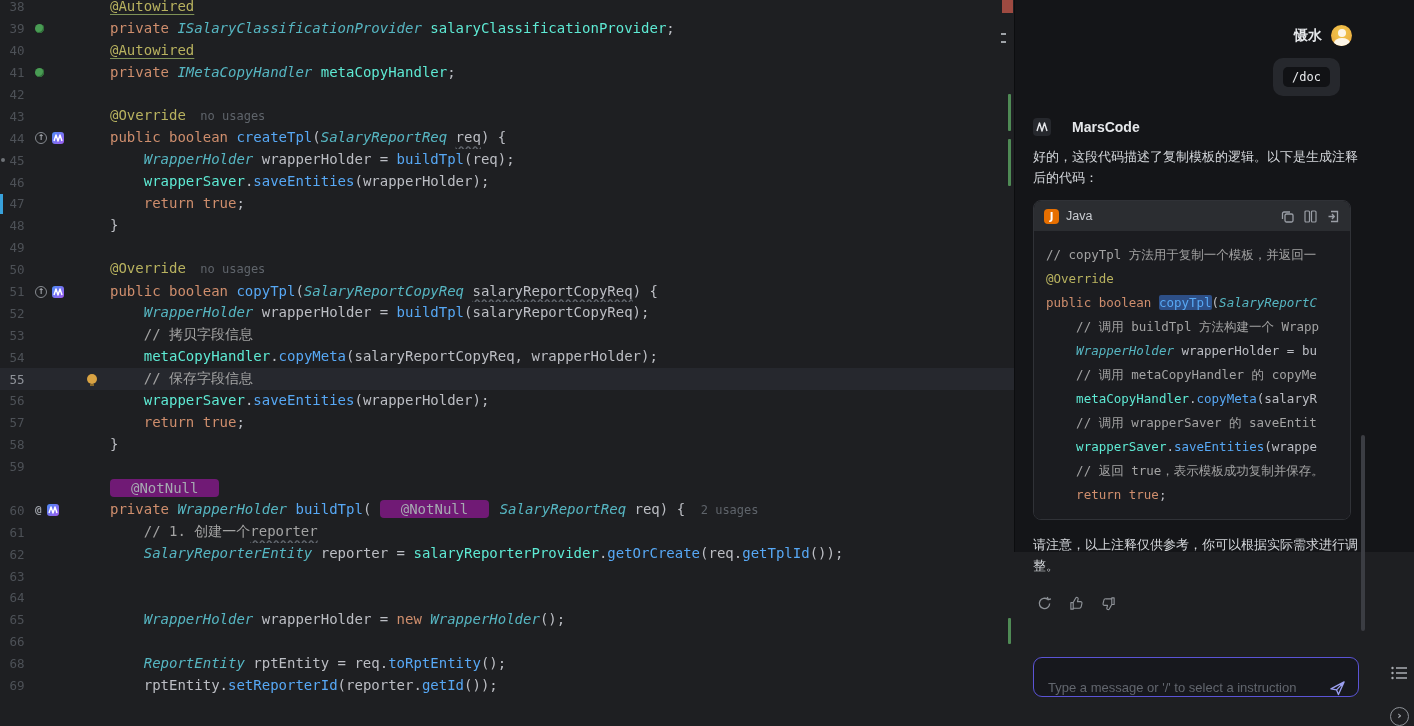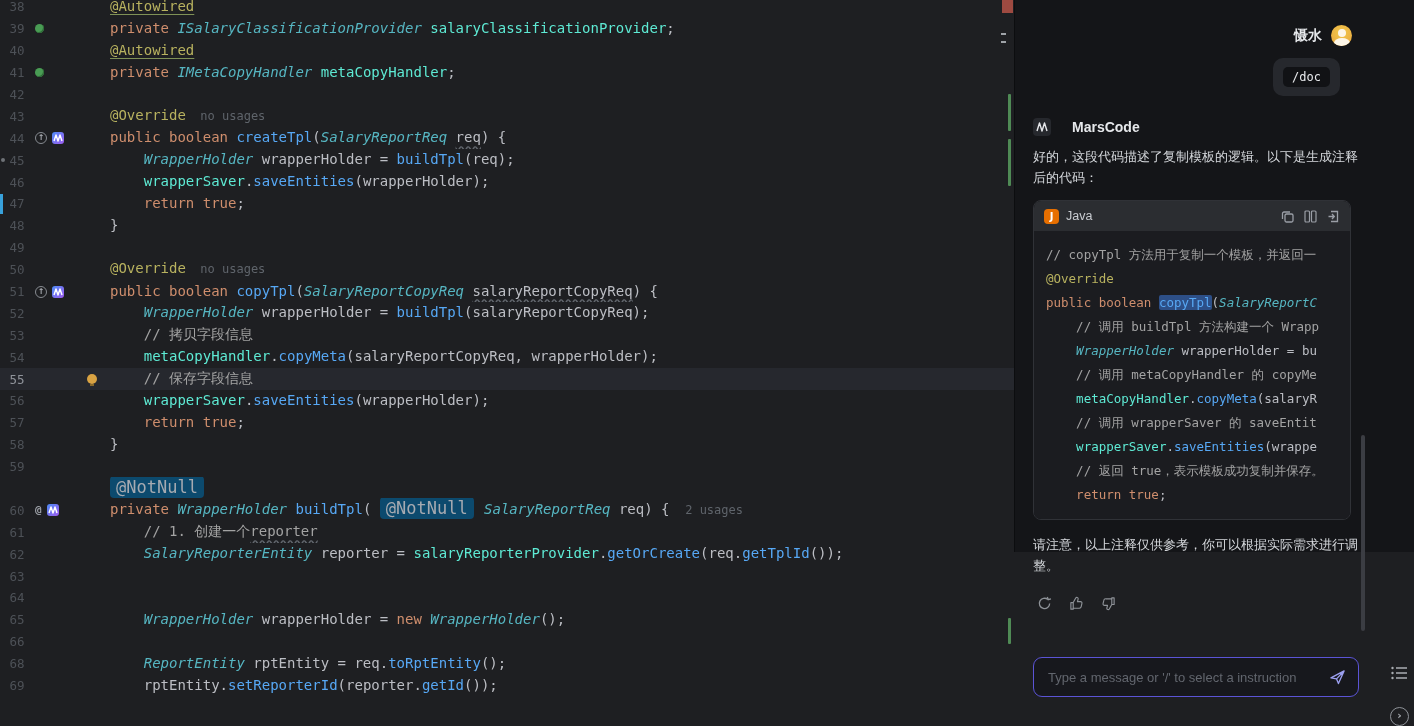--- a/index.html
+++ b/index.html
@@ -33,21 +33,21 @@
 
   .tk.ann    { color:#B8B25F; }
   .tk.ul     { text-decoration:underline; text-decoration-color:#7F9156; text-underline-offset:3px; }
   .tk.kw     { color:#CF8E6D; }
   .tk.type   { color:#56B6C2;font-style:italic; }
   .tk.method { color:#57A8F5; }
   .tk.field  { color:#5eead4; }
   .tk.p      { color:#BCBEC4; }
   .tk.cm     { color:#a3a3a3; }
   .tk.usage  { color:#5F646B; font-size:12px; }
-  .tk.chip   { background:#0c4a6e; color:#A6AAB1; border-radius:4px; padding:1px 6px; font-size:17px; margin-right:2px; }
+  .tk.chip   { background:#701a75; color:#A6AAB1; border-radius:4px; padding:1px 21px; font-size:14px; margin-right:2px; }
   .tk.wavy   { text-decoration:underline wavy #62676E; text-underline-offset:3px; }
   .tk.sel    { background:#2D4F87; border-radius:2px; }
 
   
   .stripe { position:absolute; top:0; right:0; width:14px; height:100%; }
   .stripe .red  { position:absolute; top:0; right:1px; width:11px; height:13px; background:#9E4A41; }
   .stripe .dash { position:absolute; right:8px; width:5px; height:2px; background:#9FA3A8; }
   .stripe .g    { position:absolute; right:3px; width:3px; background:#4F8A55; border-radius:1px; }
 
   
@@ -71,21 +71,21 @@
   .code-lang { color:#C9CCD1; font-size:12.5px; }
   .head-icons { margin-left:auto; display:flex; gap:10px; align-items:center; }
   .head-icons .hicon { display:flex; }
   .code-body { background:#1B1C20; padding:12px; font:12.5px/24px "DejaVu Sans Mono",monospace; white-space:pre; overflow:hidden; }
   .cline { height:24px; }
 
   .note { position:absolute; top:534px; left:18px; width:334px; color:#D5D8DC; font-size:13px; line-height:21px; margin:0; }
   .actions { position:absolute; top:594px; left:20px; display:flex; gap:14px; }
   .abtn { width:18px; height:18px; display:flex; align-items:center; justify-content:center; color:#8E9298; }
 
-  .input-wrap { position:absolute; top:657px; left:18px; width:326px; height:40px; border:1.5px solid #5B54D6; border-radius:9px; background:#17181D; display:flex; align-items:center; padding:0 12px; }
+  .input-wrap { position:absolute; top:657px; left:18px; width:326px; height:40px; border:1.5px solid #5B54D6; border-radius:9px; background:#17181D; display:flex; align-items:flex-end; padding:0 12px; }
   .chat-text-input { flex:1; background:transparent; border:none; outline:none; color:#C9CCD1; font-size:13px; font-family:"Liberation Sans",sans-serif; min-width:0; }
   .chat-text-input::placeholder { color:#62666E; }
   .send { margin-left:8px; display:flex; flex:none; }
 
   .chat-scrollbar { position:absolute; left:346px; top:435px; width:4px; height:196px; border-radius:2px; background:#3B3D43; }
   .list-icon { position:absolute; left:376px; top:666px; display:flex; }
   .history-icon { position:absolute; left:375px; top:707px; width:19px; height:19px; border-radius:50%; border:1.5px solid #8E9298; color:#A9ADB3; font:bold 11px/16px "DejaVu Sans",sans-serif; text-align:center; }
 </style>
 </head>
 <body>

